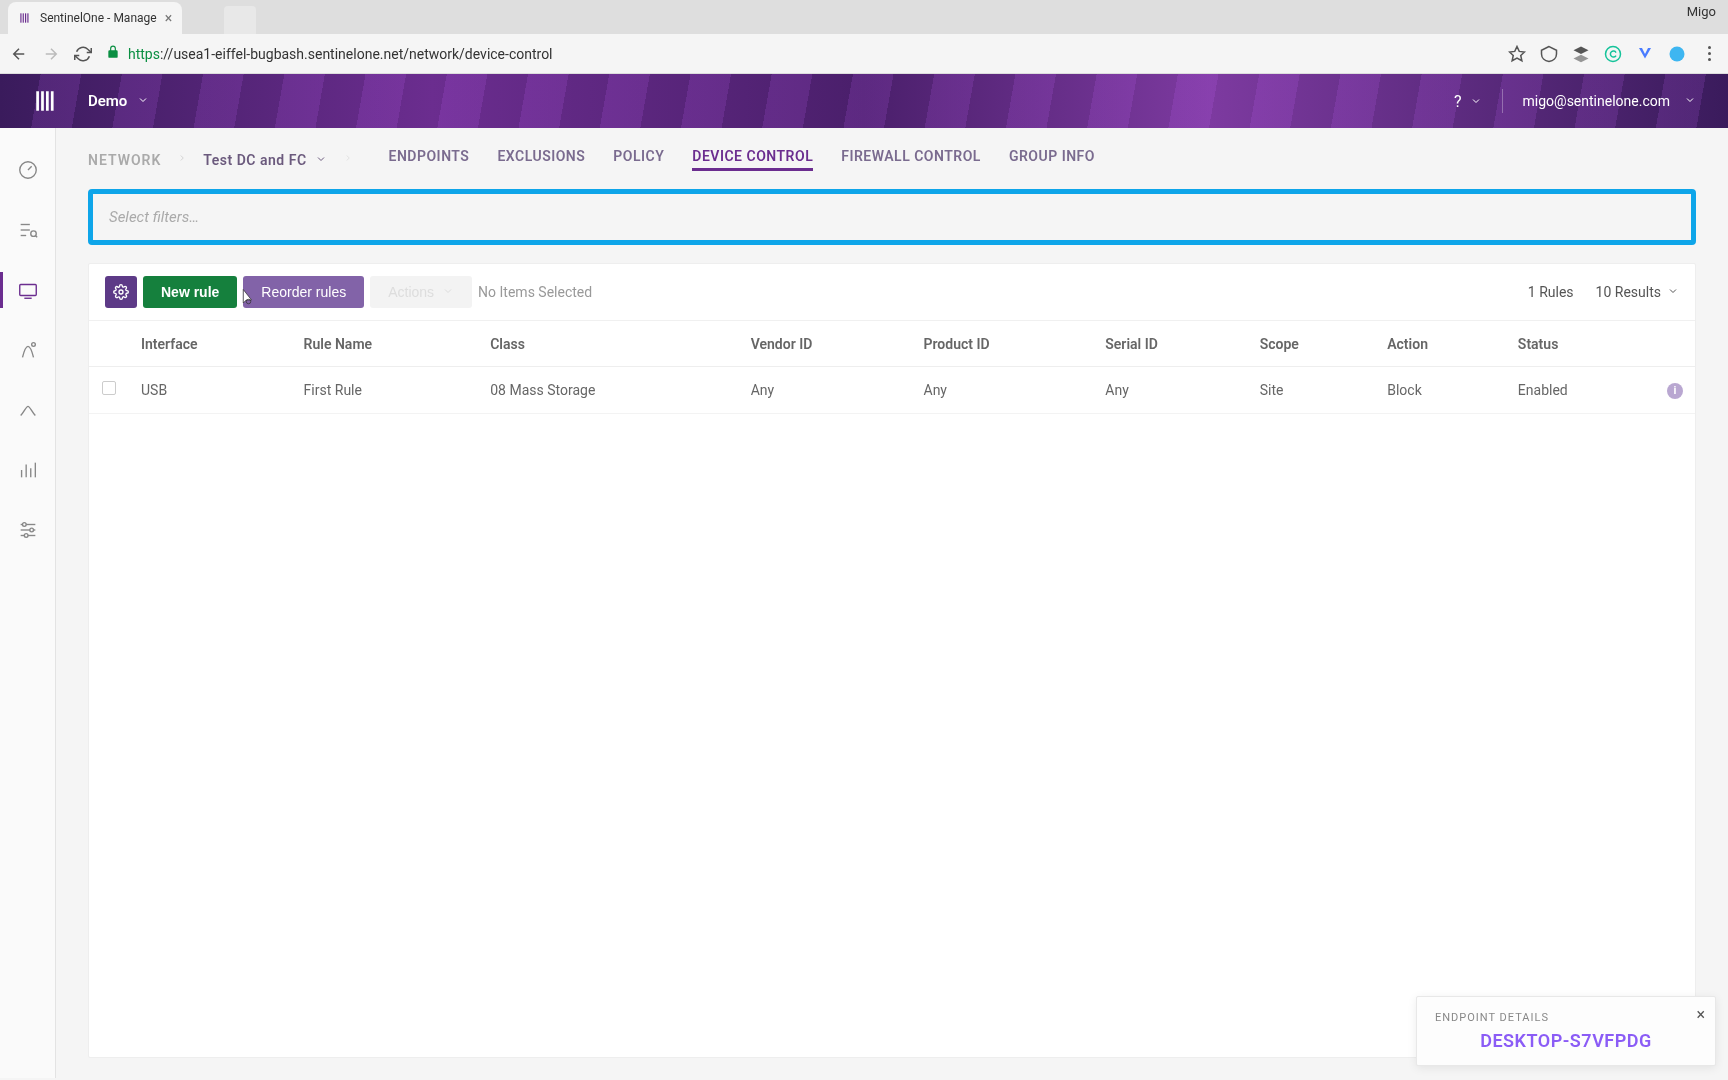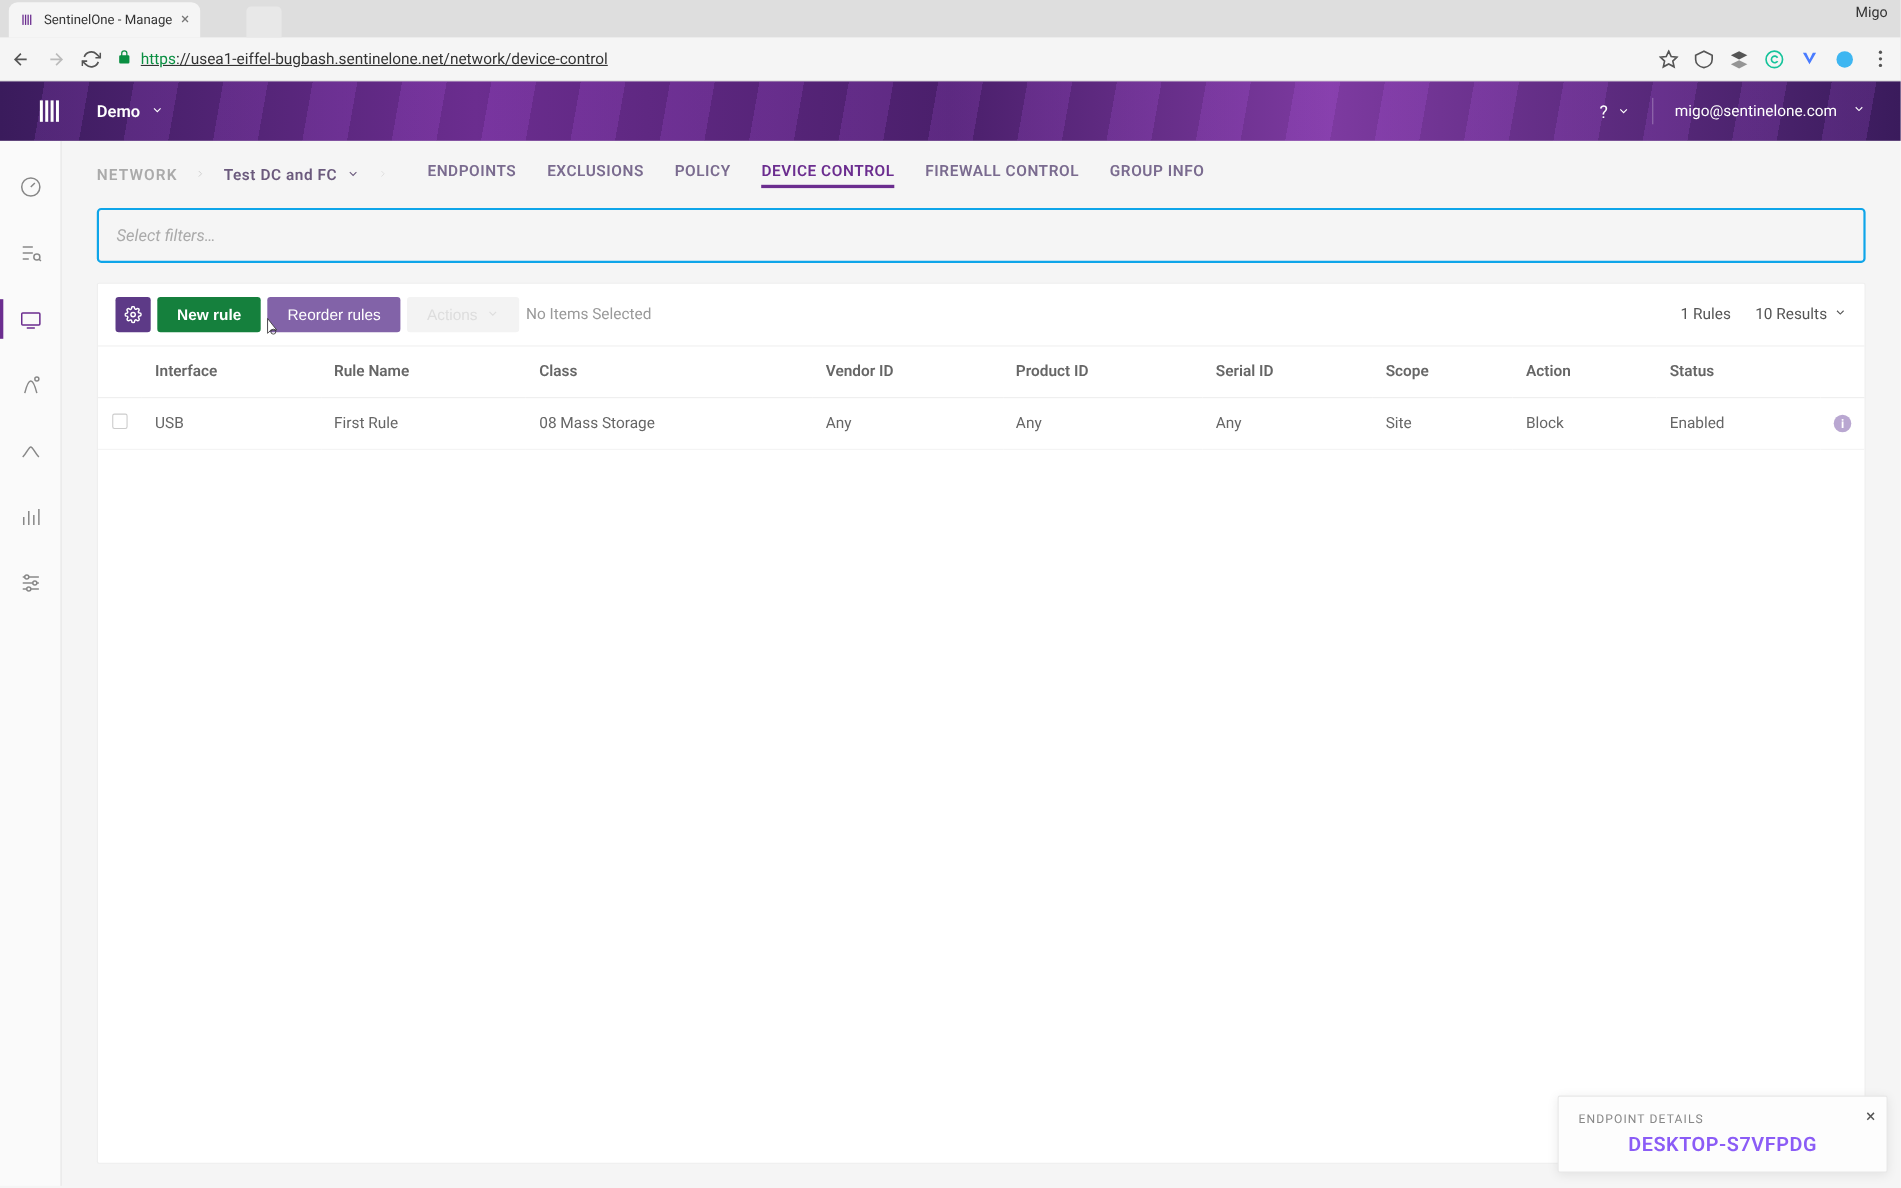--- a/index.html
+++ b/index.html
@@ -13,21 +13,21 @@
   .tab-favicon { width: 14px; height: 14px; display:flex; align-items:center; justify-content:center; }
   .tab-favicon svg { width:14px; height:14px; }
   .tab-title { white-space: nowrap; overflow: hidden; text-overflow: ellipsis; flex: 1; }
   .tab-close { font-size: 14px; color: #777; cursor: pointer; }
   .tab-new { width: 32px; height: 28px; background: #e8e8e8; border-radius: 4px 4px 0 0; margin-left: 6px; }
   .profile-name { position: absolute; right: 12px; top: 0; bottom: 12px; display:flex; align-items:center; font-size: 13px; color: #333; }
 
   .addr-bar { height: 40px; background: #f5f5f5; display: flex; align-items: center; padding: 0 10px; gap: 14px; border-bottom: 1px solid #ddd; }
   .nav-btn { width: 18px; height: 18px; display: flex; align-items: center; justify-content: center; color: #555; cursor: pointer; }
   .nav-btn.disabled { color: #bbb; }
-  .url-field { flex: 1; display: flex; align-items: center; gap: 8px; font-size: 14px; color: #333; text-decoration: underline; }
+  .url-field { flex: 1; display: flex; align-items: center; gap: 8px; font-size: 14px; color: #333; }
   .url-scheme { color: #0a8f42; }
   .lock-icon { color: #0a8f42; }
   .ext-icons { display: flex; gap: 14px; align-items: center; }
   .ext-icon { width: 18px; height: 18px; display:flex; align-items:center; justify-content:center; cursor: pointer; }
   .dot-menu { display:flex; flex-direction:column; gap:3px; }
   .dot-menu span { width:3px; height:3px; border-radius:50%; background:#555; }
 
   
   .app-header { height: 54px; background: linear-gradient(90deg, #3a1b5c 0%, #6b2d8f 25%, #4a1f6b 50%, #7d3aa0 70%, #3a1b5c 100%); display: flex; align-items: center; padding: 0 32px; color: #fff; position: relative; overflow:hidden; }
   .app-header::before { content:''; position:absolute; inset:0; background: repeating-linear-gradient(100deg, transparent 0 40px, rgba(200,100,255,0.15) 40px 80px); }
@@ -50,21 +50,21 @@
   
   .crumb-tabs { display: flex; align-items: center; gap: 16px; color: #888; font-size: 14px; font-weight: 600; letter-spacing: 0.5px; margin-bottom: 18px; }
   .crumb { color: #aaa; letter-spacing: 1px; }
   .crumb-sep { color: #ccc; }
   .scope-switch { color: #6b5a7d; display:flex; align-items:center; gap:8px; cursor:pointer; }
   .tab-row { display:flex; gap:28px; margin-left: 20px; }
   .tab-link { color: #7a6b8f; cursor:pointer; padding-bottom: 4px; font-weight:600; letter-spacing:0.5px;text-align:center; }
   .tab-link.active { color: #6b2d8f; border-bottom: 3px solid #6b2d8f; }
 
   
-  .filter-bar { border: 2px solid #0ea5e9; border-radius: 4px; padding: 14px 16px; color: #aaa; font-style: italic; font-size: 15px; margin-bottom: 18px; cursor:text; }
+  .filter-bar { border: 5px solid #0ea5e9; border-radius: 4px; padding: 14px 16px; color: #aaa; font-style: italic; font-size: 15px; margin-bottom: 18px; cursor:text; }
 
   
   .panel { background: #fff; border: 1px solid #eee; border-radius: 2px; flex:1; display:flex; flex-direction:column; }
   .toolbar { display: flex; align-items: center; padding: 12px 16px; gap: 6px; border-bottom: 1px solid #f0f0f0; }
   .btn { height: 32px; padding: 0 18px; border-radius: 3px; font-size: 14px; cursor: pointer; border:none; display:flex; align-items:center; gap:8px; }
   .btn-icon { width:32px; padding:0; justify-content:center; }
   .btn-primary { background: #15803d; color: #fff; font-weight: bold; }
   .btn-primary-dark { background: #5d3a87; color:#fff; }
   .btn-secondary { background: #8263a8; color: #fff; }
   .btn-disabled { background: #f3f3f3; color: #ddd; cursor:default; }

